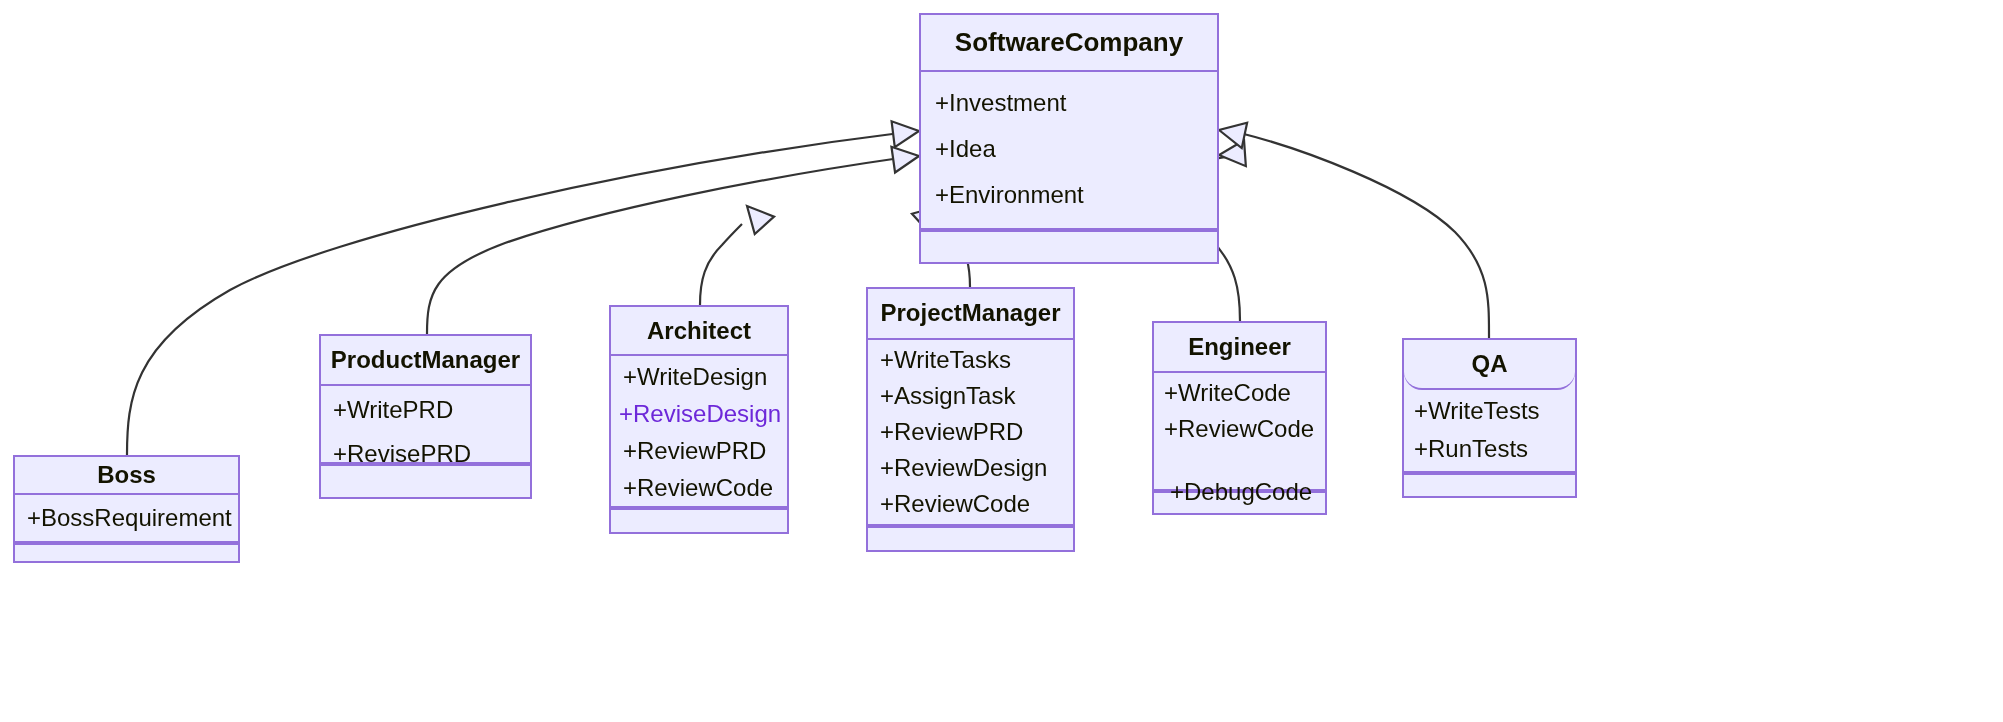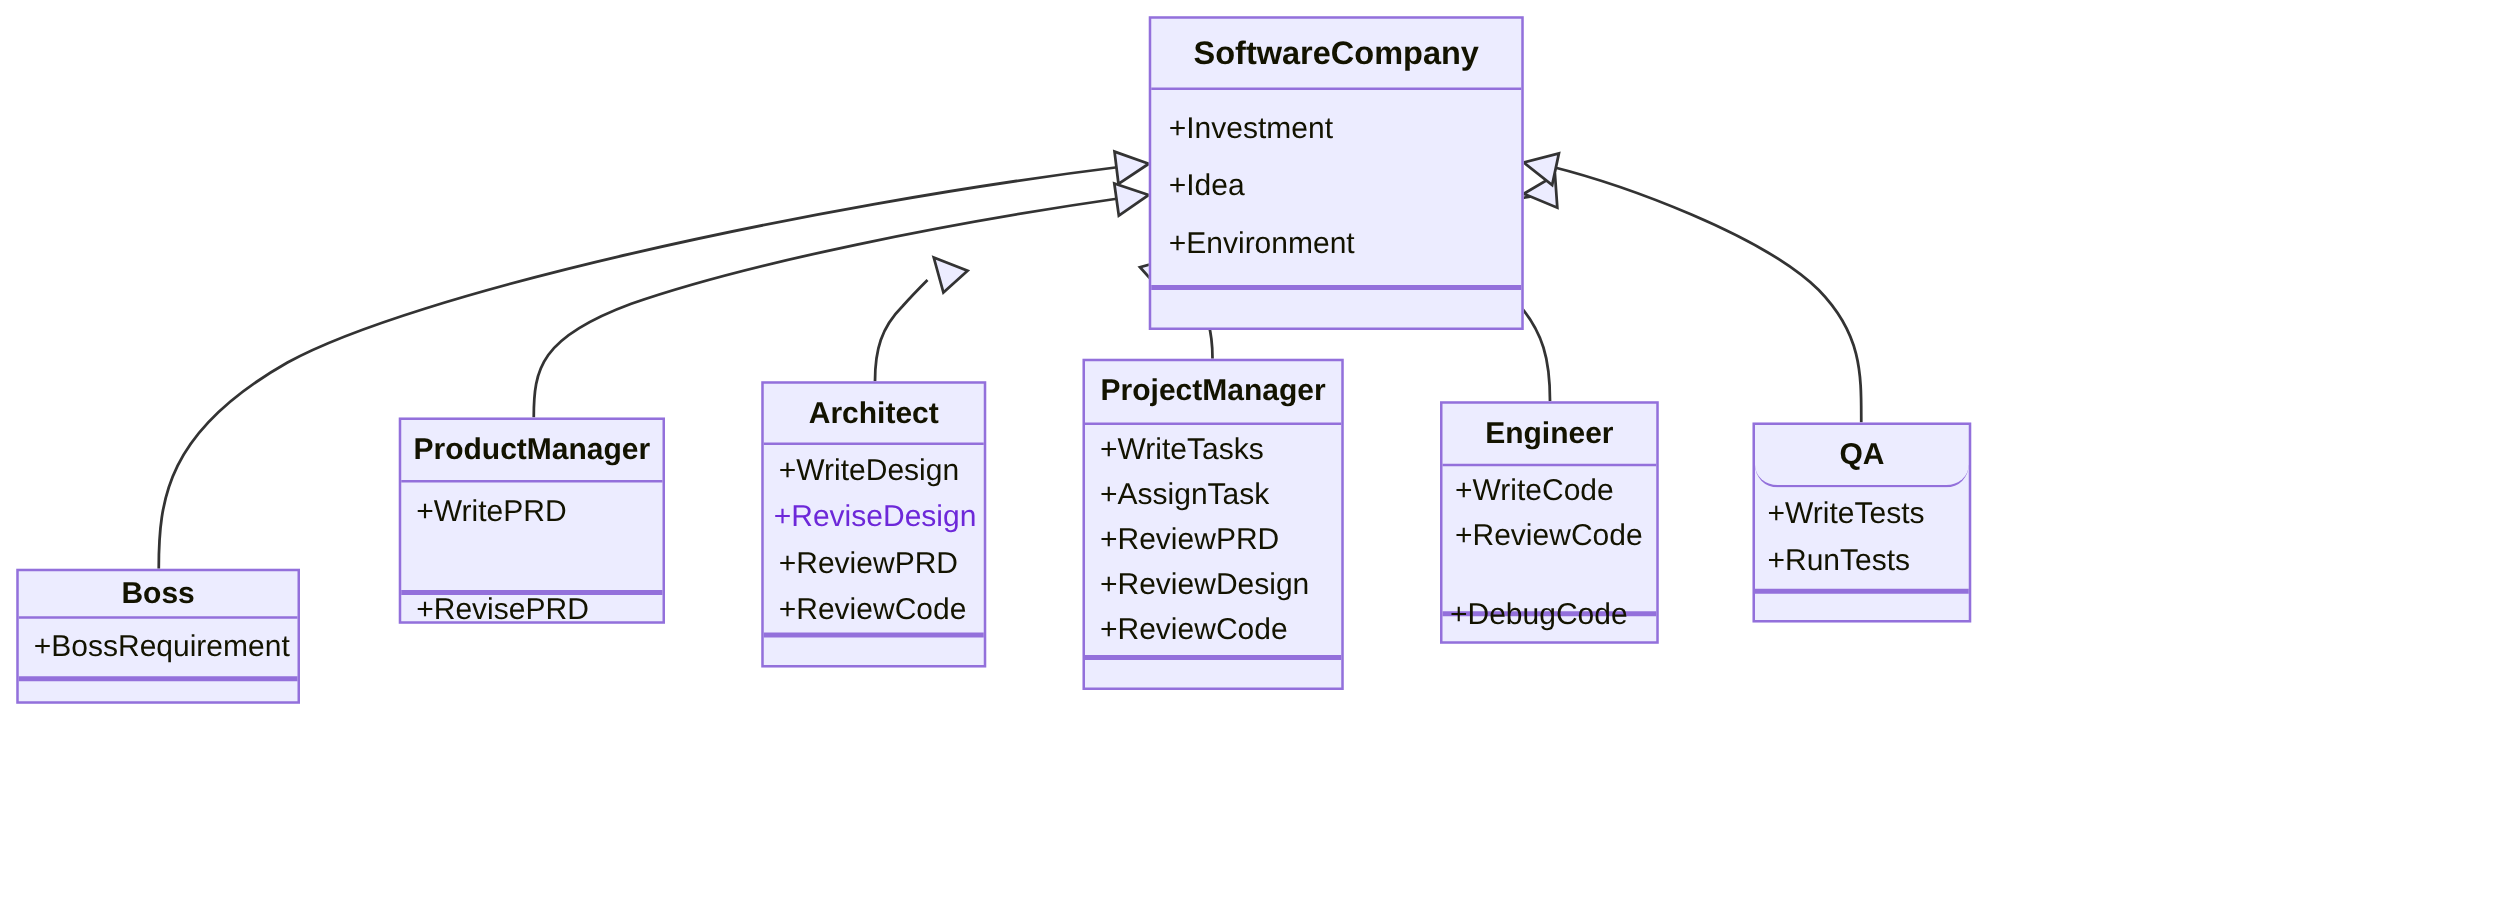--- a/index.html
+++ b/index.html
@@ -96,21 +96,21 @@
       </div>
       <div class="uml-class" style="left: 13px; top: 455px; width: 227px; height: 108px; background: rgb(236, 236, 255); border-color: rgb(147, 112, 219);">
         <div class="class-title" style="height: 48px; font-size: 24px; border-bottom-color: rgb(147, 112, 219); color: rgb(19, 19, 0);">Boss</div>
         <div class="class-members" style="height: 52px; padding-top: 0px; border-bottom-color: rgb(147, 112, 219);">
           <div class="member-row" style="font-size: 24px; line-height: 46px; padding-left: 12px; color: rgb(19, 19, 0);">+BossRequirement</div>
         </div>
         <div class="class-methods" style="height: 21px;"></div>
       </div>
       <div class="uml-class" style="left: 319px; top: 334px; width: 213px; height: 165px; background: rgb(236, 236, 255); border-color: rgb(147, 112, 219);">
         <div class="class-title" style="height: 50px; font-size: 24px; border-bottom-color: rgb(147, 112, 219); color: rgb(19, 19, 0);">ProductManager</div>
-        <div class="class-members" style="height: 90px; padding-top: 2px; border-bottom-color: rgb(147, 112, 219); gap: 34px;">
+        <div class="class-members" style="height: 80px; padding-top: 2px; border-bottom-color: rgb(147, 112, 219);">
           <div class="member-row" style="font-size: 24px; line-height: 44px; padding-left: 12px; color: rgb(19, 19, 0);">+WritePRD</div>
           <div class="member-row" style="font-size: 24px; line-height: 44px; padding-left: 12px; color: rgb(19, 19, 0);">+RevisePRD</div>
         </div>
         <div class="class-methods" style="height: 21px;"></div>
       </div>
       <div class="uml-class" style="left: 609px; top: 305px; width: 180px; height: 229px; background: rgb(236, 236, 255); border-color: rgb(147, 112, 219);">
         <div class="class-title" style="height: 50px; font-size: 24px; border-bottom-color: rgb(147, 112, 219); color: rgb(19, 19, 0);">Architect</div>
         <div class="class-members" style="height: 155px; padding-top: 2px; border-bottom-color: rgb(147, 112, 219);">
           <div class="member-row" style="font-size: 24px; line-height: 37px; padding-left: 12px; color: rgb(19, 19, 0);">+WriteDesign</div>
           <div class="member-row" style="font-size: 24px; line-height: 37px; padding-left: 8px; color: #6d28d9;">+ReviseDesign</div>
@@ -128,21 +128,21 @@
           <div class="member-row" style="font-size: 24px; line-height: 36px; padding-left: 12px; color: rgb(19, 19, 0);">+ReviewDesign</div>
           <div class="member-row" style="font-size: 24px; line-height: 36px; padding-left: 12px; color: rgb(19, 19, 0);">+ReviewCode</div>
         </div>
         <div class="class-methods" style="height: 22px;"></div>
       </div>
       <div class="uml-class" style="left: 1152px; top: 321px; width: 175px; height: 194px; background: rgb(236, 236, 255); border-color: rgb(147, 112, 219);">
         <div class="class-title" style="height: 51px; font-size: 24px; border-bottom-color: rgb(147, 112, 219); color: rgb(19, 19, 0);">Engineer</div>
         <div class="class-members" style="height: 120px; padding-top: 2px; border-bottom-color: rgb(147, 112, 219);">
           <div class="member-row" style="font-size: 24px; line-height: 36px; padding-left: 10px; color: rgb(19, 19, 0);">+WriteCode</div>
           <div class="member-row" style="font-size: 24px; line-height: 36px; padding-left: 10px; color: rgb(19, 19, 0);">+ReviewCode</div>
-          <div class="member-row" style="font-size: 24px; line-height: 36px; padding-left: 6px; color: rgb(19, 19, 0); margin-top: 27px;">+DebugCode</div>
+          <div class="member-row" style="font-size: 24px; line-height: 36px; padding-left: 16px; color: rgb(19, 19, 0); margin-top: 27px;">+DebugCode</div>
         </div>
         <div class="class-methods" style="height: 21px;"></div>
       </div>
       <div class="uml-class" style="left: 1402px; top: 338px; width: 175px; height: 160px; background: rgb(236, 236, 255); border-color: rgb(147, 112, 219);">
         <div class="class-title" style="height: 51px; font-size: 24px; border-bottom-color: rgb(147, 112, 219); color: rgb(19, 19, 0); border-radius: 18px;">QA</div>
         <div class="class-members" style="height: 86px; padding-top: 2px; border-bottom-color: rgb(147, 112, 219);">
           <div class="member-row" style="font-size: 24px; line-height: 38px; padding-left: 10px; color: rgb(19, 19, 0);">+WriteTests</div>
           <div class="member-row" style="font-size: 24px; line-height: 38px; padding-left: 10px; color: rgb(19, 19, 0);">+RunTests</div>
         </div>
         <div class="class-methods" style="height: 21px;"></div>

